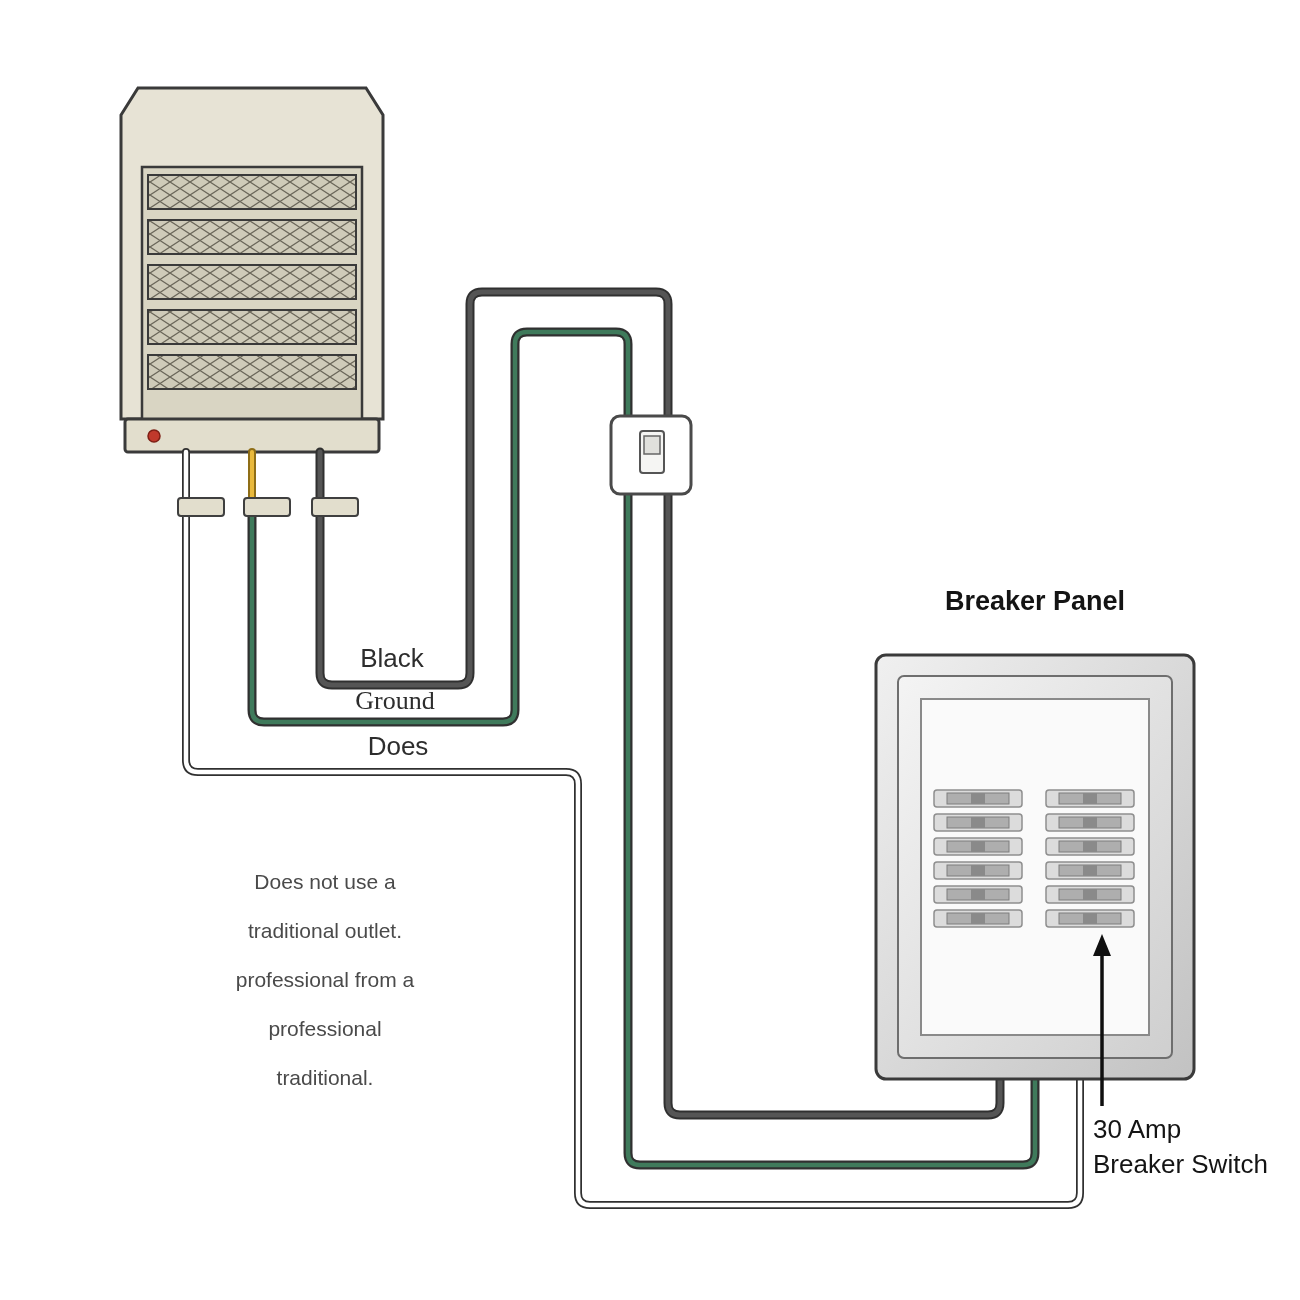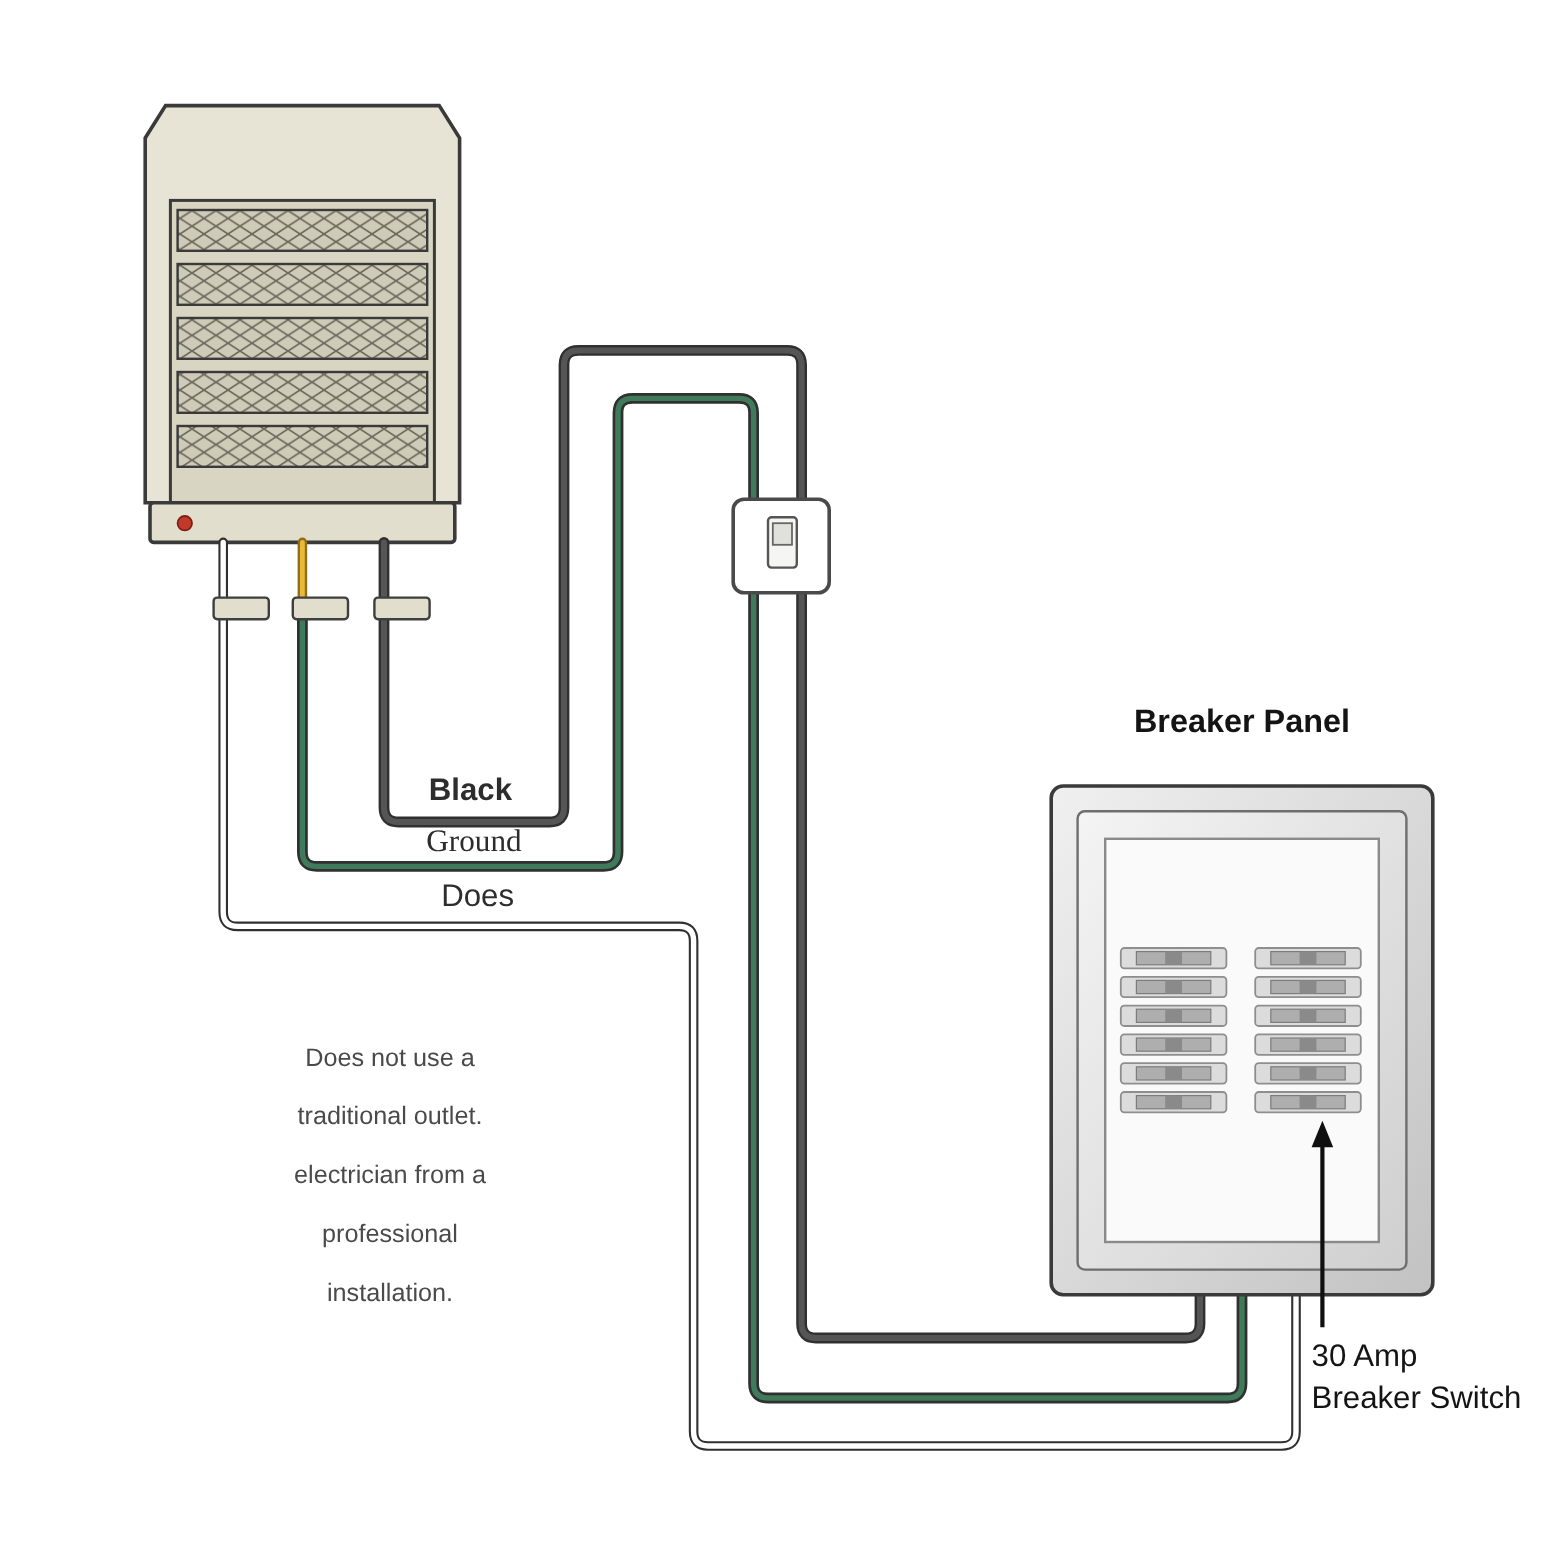--- a/index.html
+++ b/index.html
@@ -3,21 +3,21 @@
 <meta charset="utf-8">
 <style>
   html,body{margin:0;padding:0;background:#ffffff;}
   .canvas{
     position:relative;width:1300px;height:1300px;background:#ffffff;
     overflow:hidden;font-family:"Liberation Sans",sans-serif;
   }
   .canvas svg{position:absolute;left:0;top:0;}
   .label{position:absolute;color:#2d2d2d;}
   .wire-label{font-size:26px;text-align:center;}
-  .lbl-black{left:326px;top:643px;width:132px;font-weight:bold;}
+  .lbl-black{left:326px;top:643px;width:132px;}
   .lbl-ground{left:320px;top:686px;width:150px;font-family:Liberation Serif, serif;}
   .lbl-white{left:328px;top:731px;width:140px;}
   .panel-title{left:875px;top:586px;width:320px;text-align:center;
     font-weight:700;font-size:27px;color:#141414;}
   .note{left:130px;top:857px;width:390px;text-align:center;
     font-size:21px;line-height:49px;color:#4a4a4a;}
   .amp-label{left:1093px;top:1112px;width:230px;text-align:left;
     font-size:26px;line-height:35px;color:#141414;}
 </style>
 </head>
@@ -163,23 +163,23 @@
 
   <div class="label wire-label lbl-black">Black</div>
   <div class="label wire-label lbl-ground">Ground</div>
   <div class="label wire-label lbl-white">Does</div>
 
   <div class="label panel-title">Breaker Panel</div>
 
   <div class="label note">
     <div>Does not use a</div>
     <div>traditional outlet.</div>
-    <div>electrician from a</div>
+    <div>professional from a</div>
     <div>professional</div>
-    <div>installation.</div>
+    <div>traditional.</div>
   </div>
 
   <div class="label amp-label">
     <div>30 Amp</div>
     <div>Breaker Switch</div>
   </div>
 
 </div>
 
 </body></html>

